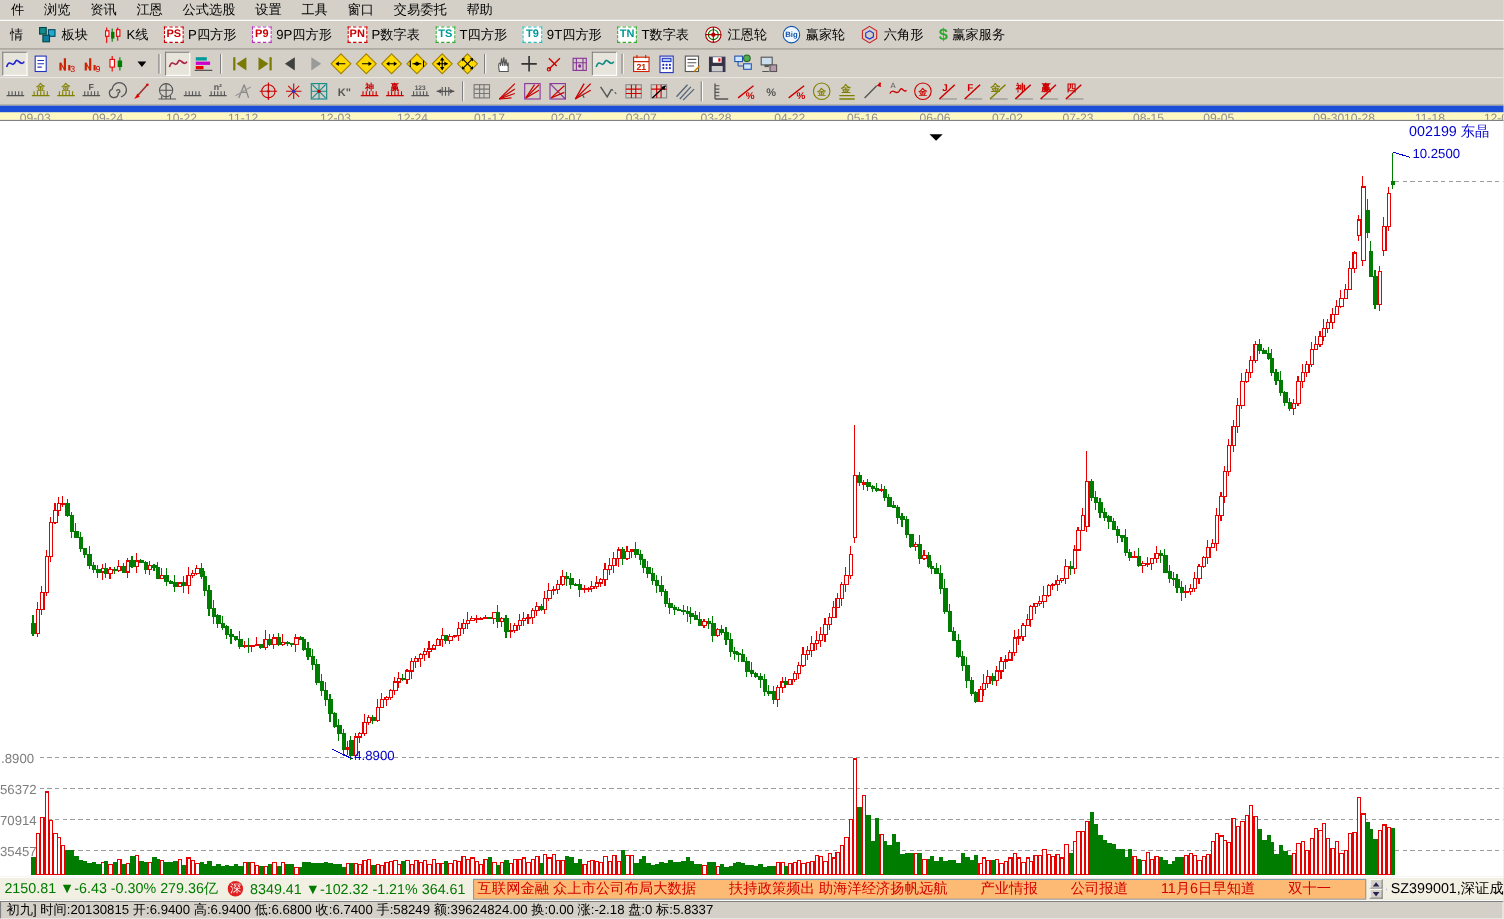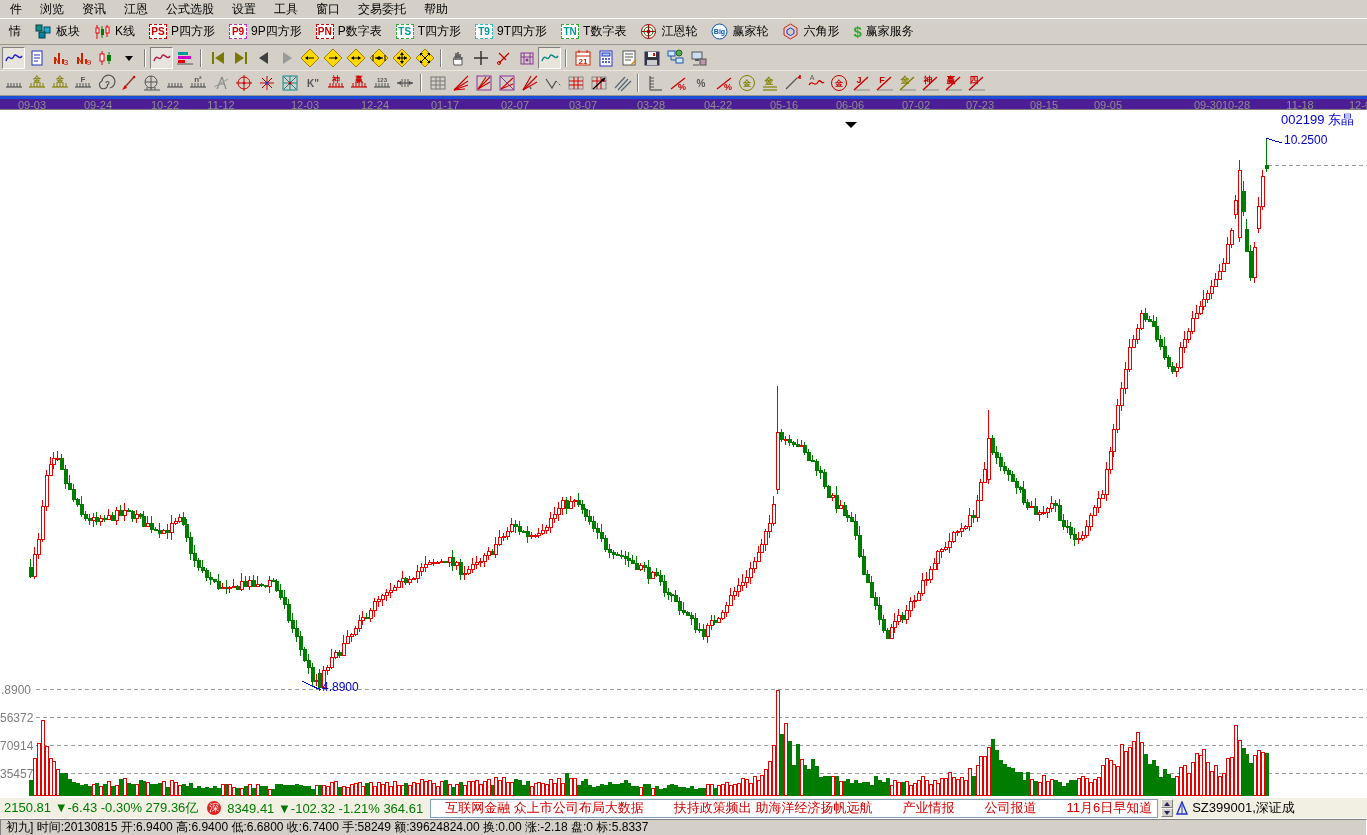--- a/index.html
+++ b/index.html
@@ -15,37 +15,37 @@
   .qbox{display:inline-flex;align-items:center;justify-content:center;width:18px;height:15px;
         font-size:10px;font-weight:bold;background:#fff}
   .tbar{height:25px;display:flex;align-items:center;padding-left:2px;overflow:hidden}
   .tbar4{height:26px;border-top:1px solid #e8e6df;border-bottom:1px solid #9a968c}
   .tbtn{width:23px;height:22px;display:flex;align-items:center;justify-content:center;
         border:1px solid transparent;flex:none}
   .tbtn.pressed{border-top:1px solid #808080;border-left:1px solid #808080;
         border-bottom:1px solid #fff;border-right:1px solid #fff;background:#e7e4db}
   .tsep{width:2px;height:18px;border-left:1px solid #808080;border-right:1px solid #fff;
         margin:0 4px;flex:none}
-  .datebar{height:13px;background:#4c1d95;position:relative;border-top:3px solid #1d4ed8;
+  .datebar{height:13px;background:#fef9c3;position:relative;border-top:6px solid #1d4ed8;
            font-size:11px;color:#8d8d8d;overflow:hidden}
   .datebar span{position:absolute;top:0;transform:translateX(-50%);white-space:nowrap}
   .chart{position:relative;height:688px;background:#fff;overflow:hidden;border-top:1px solid #808080}
   .chart svg{position:absolute;left:0;top:0}
   .scale-label{position:absolute;color:#7d7d7d;font-size:12px;white-space:nowrap}
   .blue-label{position:absolute;color:#0000cc;font-size:12px;white-space:nowrap}
   .sym-label{position:absolute;color:#0000cc;font-size:13px;white-space:nowrap}
   .pos-marker{position:absolute;width:0;height:0;border-left:6px solid transparent;
         border-right:6px solid transparent;border-top:6px solid #000}
   .tickerbar{height:21px;display:flex;align-items:center;background:#f2f0e3;
              border-top:1px solid #fff;font-size:13px;overflow:hidden}
   .idx{color:#007a00;white-space:nowrap;margin-right:7px}
   .badge{width:14px;height:14px;border-radius:50%;background:#e02020;color:#fff;font-size:10px;
          display:inline-flex;align-items:center;justify-content:center;margin:0 6px 0 2px;flex:none}
-  .news{width:728px;height:19px;background:#ffffff;border:1px solid #7f9db9;display:flex;
-        align-items:center;overflow:hidden;color:#d40000;white-space:nowrap;flex:none;padding-left:14px}
+  .news{width:812px;height:19px;background:#fdba74;border:1px solid #7f9db9;display:flex;
+        align-items:center;overflow:hidden;color:#d40000;white-space:nowrap;flex:none;padding-left:3px}
   .news span{margin-right:30px}
   .spinner{width:12px;height:18px;display:flex;flex-direction:column;margin:0 3px;flex:none}
   .spinner div{flex:1;background:#d4d0c8;border:1px solid;border-color:#fff #808080 #808080 #fff;
         display:flex;align-items:center;justify-content:center}
   .spinner i{width:0;height:0;border-left:3px solid transparent;border-right:3px solid transparent}
   .spin-up i{border-bottom:4px solid #225}
   .spin-down i{border-top:4px solid #225}
   .ticker-right{display:flex;align-items:center;white-space:nowrap;color:#000;overflow:hidden}
   .statusbar{height:17px;background:#d4d0c8;display:flex;
              border-top:1px solid #fff;font-size:12px;overflow:hidden}

